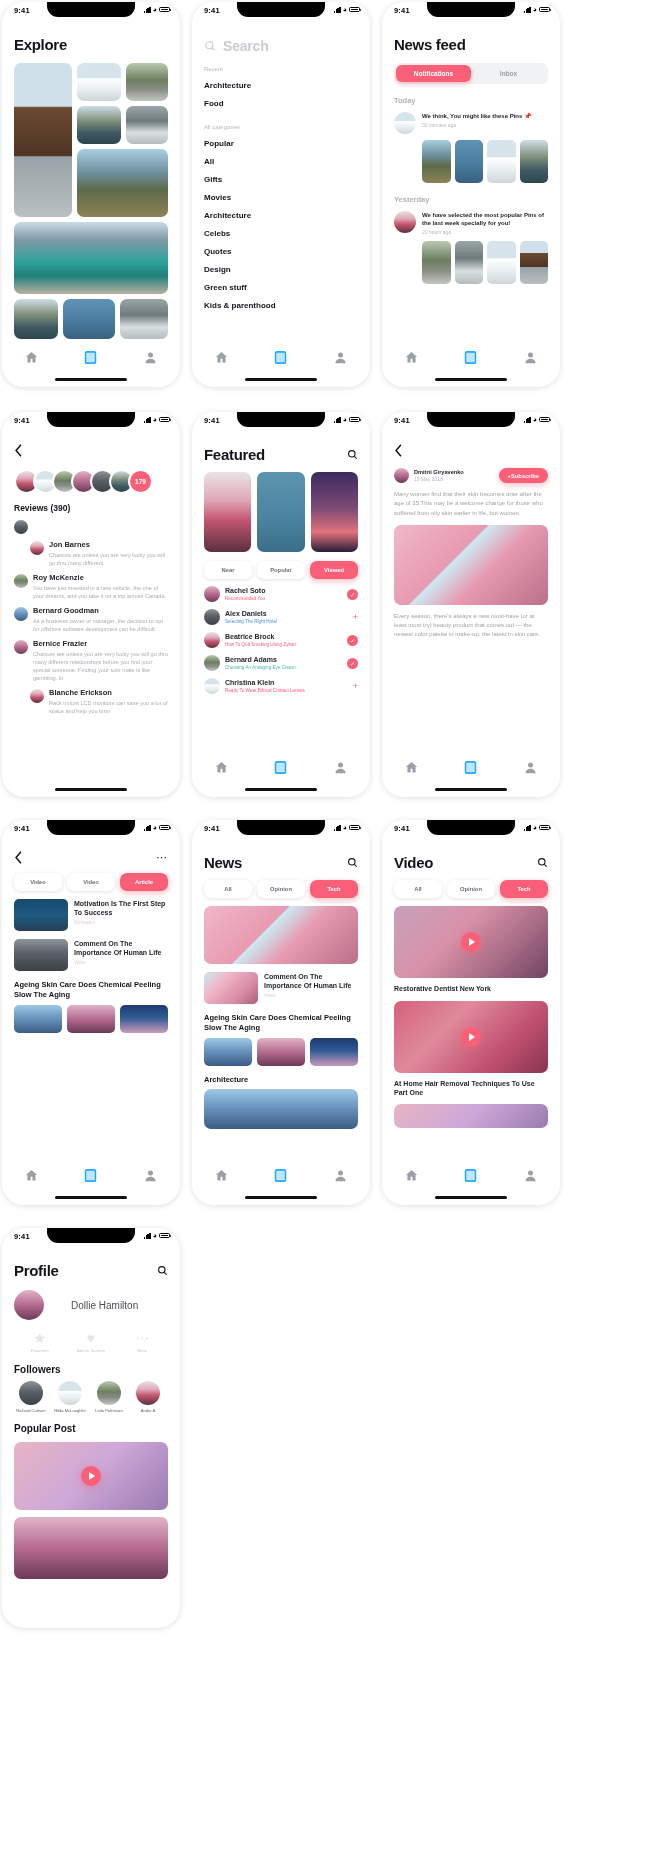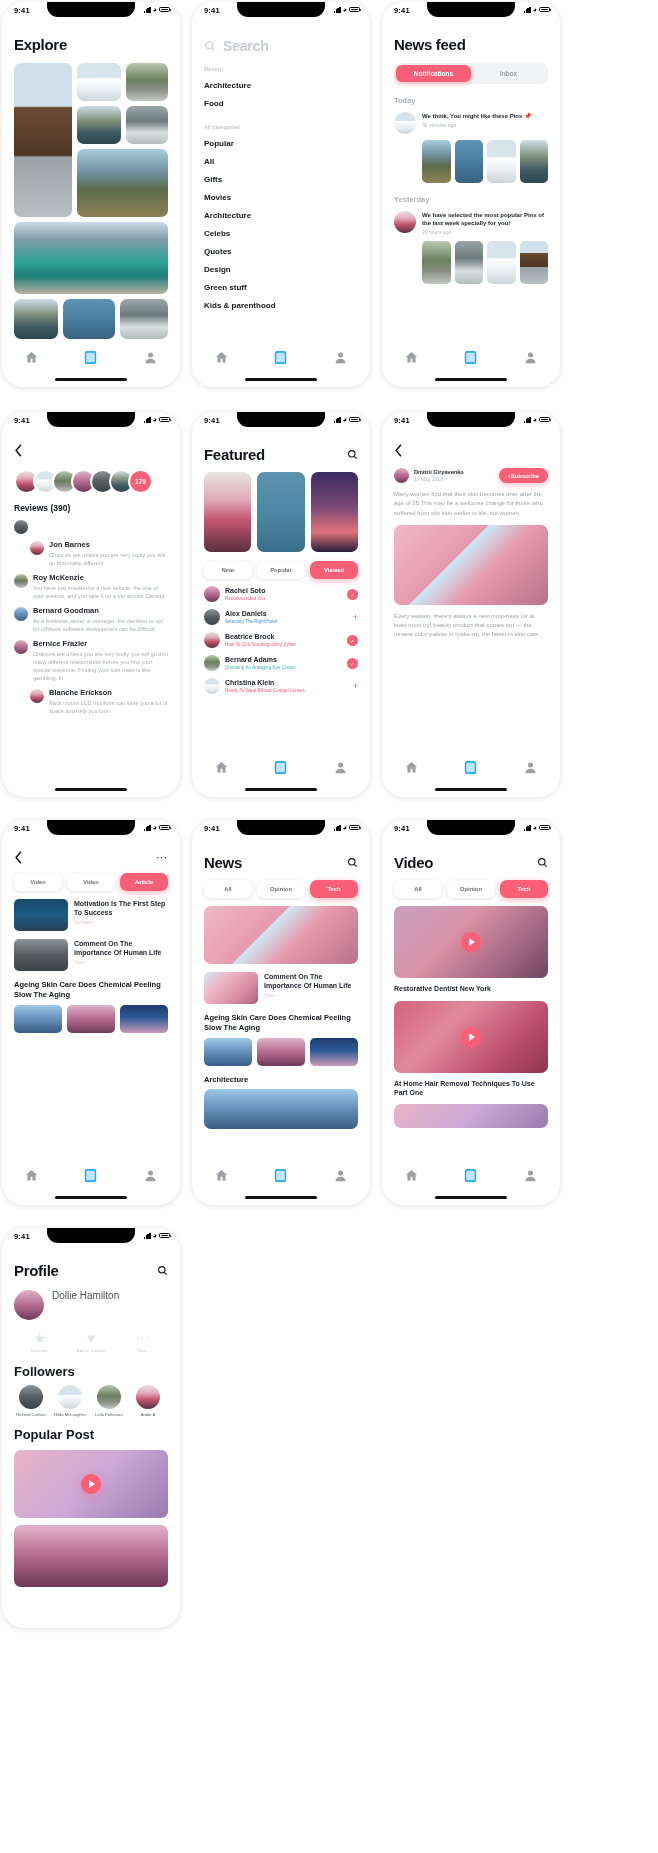--- a/index.html
+++ b/index.html
@@ -152,28 +152,28 @@
 
   
   .vd-wrap { position:relative; width:100%; height:72px; border-radius:7px; margin-top:8px; overflow:hidden;}
   .play { position:absolute; top:50%; left:50%; transform:translate(-50%,-50%);
     width:20px;height:20px;border-radius:50%;background:#fa5f78;display:flex;align-items:center;justify-content:center;
     box-shadow:0 2px 8px rgba(250,95,120,.5);}
   .play::after{ content:''; border-left:6px solid #fff; border-top:4px solid transparent; border-bottom:4px solid transparent; margin-left:2px;}
   .vd-cap { font-size:7px; font-weight:bold; color:#22262d; margin-top:6px; line-height:1.3;}
 
   
-  .dh-row { display:flex; align-items:flex-start; gap:8px; margin-top:11px;}
+  .dh-row { display:flex; align-items:center; gap:27px; margin-top:11px;}
   .dh-av { width:30px;height:30px;border-radius:50%;background-size:cover;background-position:center;}
   .dh-name { font-size:10px; color:#4a4f56;}
   .acts { display:flex; margin-top:11px; }
   .act { flex:1; text-align:center; }
   .act .ic { font-size:14px; color:#e2e4e7; line-height:1;}
   .act .lb { font-size:4.4px; color:#c6c9ce; margin-top:3px; line-height:1.3;}
-  .fl-head { font-size:13px; font-weight:bold; color:#11141a; margin-top:10px;}
+  .fl-head { font-size:10px; font-weight:bold; color:#11141a; margin-top:10px;}
   .fl-row { display:flex; gap:5px; margin-top:6px;}
   .fl { width:34px; text-align:center;}
   .fl .av { width:24px;height:24px;margin:0 auto;}
   .fl .nm { font-size:4.1px; color:#5c6168; margin-top:3px; white-space:nowrap; overflow:hidden;}
 
   .im-bridge{background:linear-gradient(#cfe0ea 0%,#cfe0ea 28%,#6b4a32 29%,#4e3524 60%,#9aa3a8 61%,#b9bfc2 100%);}
   .im-mtn{background:linear-gradient(#d8e4ec 0%,#d8e4ec 40%,#fff 41%,#e8eef2 70%,#cfd6da 100%);}
   .im-road{background:linear-gradient(#b9c9b1 0%,#6c7f5f 45%,#8a8f86 70%,#c3c7c2 100%);}
   .im-lake{background:linear-gradient(#cfdde6 0%,#7d8e7a 40%,#3f5a63 70%,#2d4750 100%);}
   .im-fall{background:linear-gradient(#9aa6a8 0%,#6d7a7c 40%,#d9dfe0 70%,#b4bcbd 100%);}

